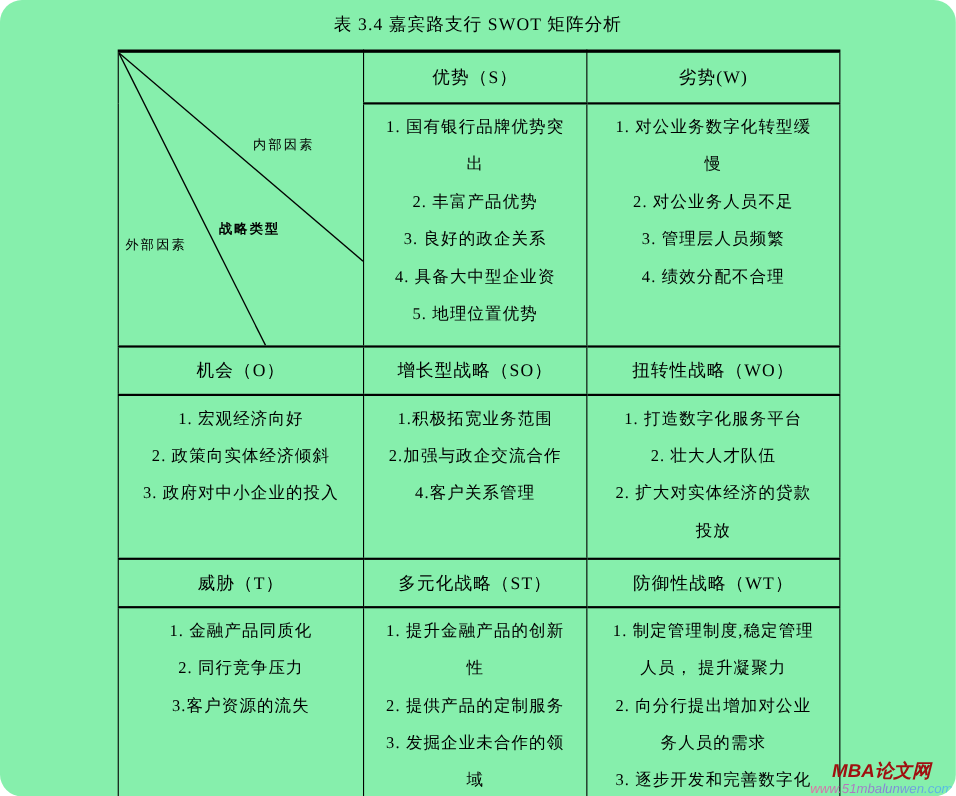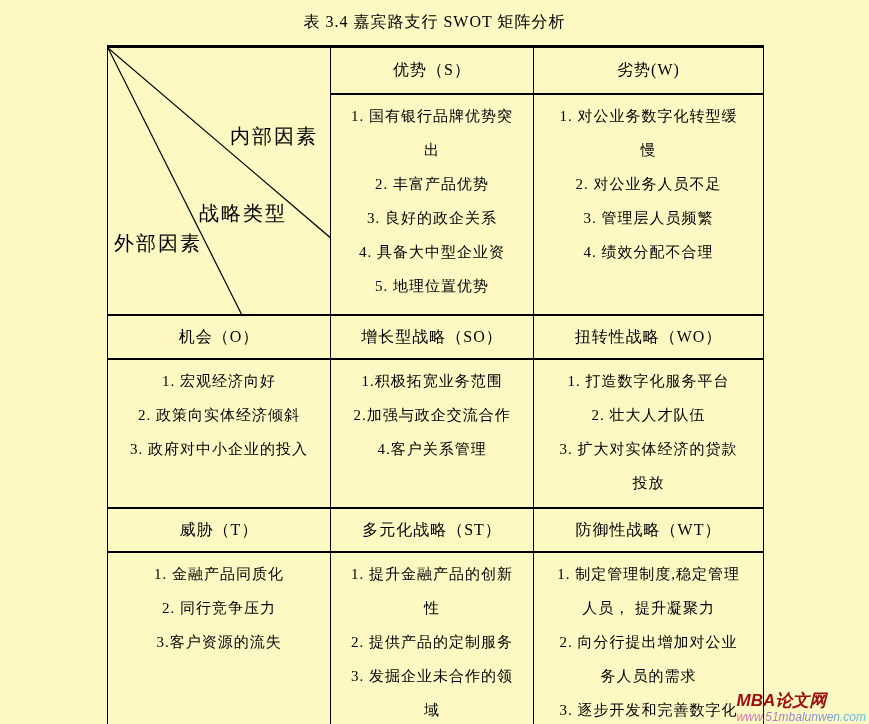--- a/index.html
+++ b/index.html
@@ -1,22 +1,23 @@
 <!DOCTYPE html>
 <html><head>
 <meta charset="utf-8">
 <style>
   html,body{margin:0;padding:0;background:#ffffff;}
   .page{
     position:relative;
     width:869px;height:724px;
-    background:#fef9c3;
+    background:#86efac;
     font-family:"Liberation Serif","DejaVu Serif",serif;
     color:#000;
     overflow:hidden;
+    border-radius:20px;
   }
   .doc-title{
     position:absolute;top:12px;left:0;width:100%;
     text-align:center;font-size:16px;letter-spacing:1px;
   }
   table.swot{
     position:absolute;left:107px;top:45px;
     border-collapse:collapse;table-layout:fixed;
     width:656px;
     border-top:3px solid #000;
@@ -44,27 +45,27 @@
   tr.body3 td{height:210px;}
   td.cell{padding:5px 6px 0 8px;}
   .item{
     line-height:34px;
     white-space:pre-line;
     letter-spacing:1px;
     text-align:center;
   }
   td.diag{position:relative;padding:0;}
   td.diag svg{position:absolute;left:0;top:0;width:100%;height:100%;}
-  .diag-label{position:absolute;font-size:20px;letter-spacing:2px;white-space:nowrap;}
+  .diag-label{position:absolute;font-size:12px;letter-spacing:2px;white-space:nowrap;}
   .lbl-internal{left:122px;top:75px;}
-  .lbl-strategy{left:91px;top:152px;}
-  .lbl-external{left:6px;top:182px;}
+  .lbl-strategy{left:91px;top:152px;font-weight:bold;}
+  .lbl-external{left:6px;top:166px;}
   .watermark{
     position:absolute;right:3px;bottom:0;
-    text-align:left;
+    text-align:center;
     font-family:"Liberation Sans","DejaVu Sans",sans-serif;
     line-height:1.1;
   }
   .wm-brand{
     font-size:17px;font-weight:bold;font-style:italic;
     color:#a01010;
   }
   .wm-url{
     font-size:12px;font-style:italic;
     color:#8a7fd6;
@@ -130,21 +131,21 @@
         <div class="item">3. 政府对中小企业的投入</div>
       </td>
       <td class="cell">
         <div class="item">1.积极拓宽业务范围</div>
         <div class="item">2.加强与政企交流合作</div>
         <div class="item">4.客户关系管理</div>
       </td>
       <td class="cell">
         <div class="item">1. 打造数字化服务平台</div>
         <div class="item">2. 壮大人才队伍</div>
-        <div class="item">3. 扩大对实体经济的贷款
+        <div class="item">2. 扩大对实体经济的贷款
 投放</div>
       </td>
     </tr>
     <tr class="hdr">
       <th>威胁（T）</th>
       <th>多元化战略（ST）</th>
       <th>防御性战略（WT）</th>
     </tr>
     <tr class="body3">
       <td class="cell">

